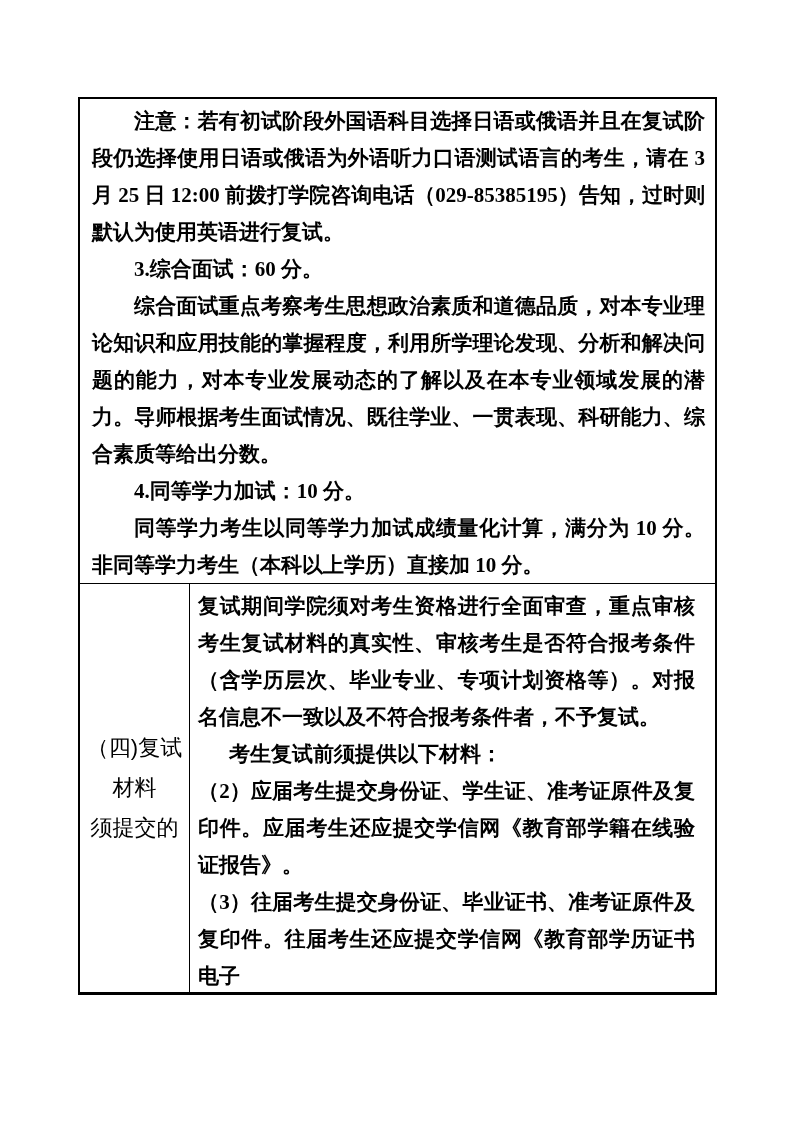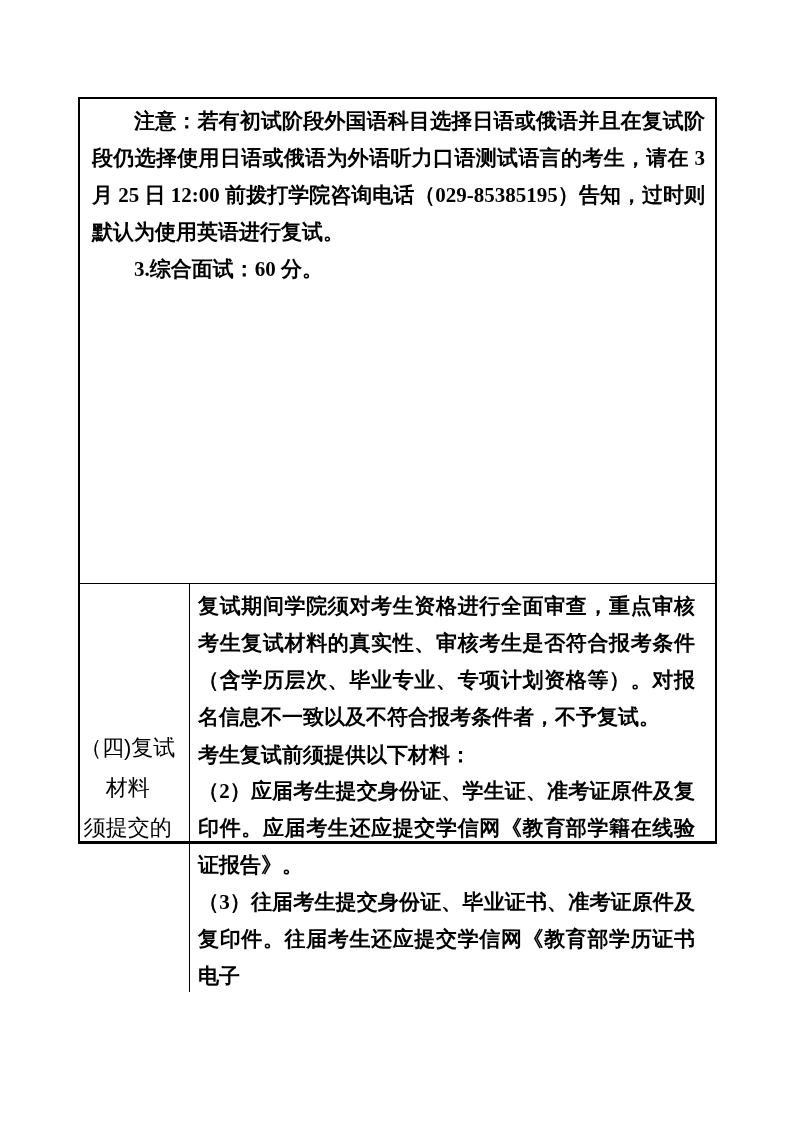--- a/index.html
+++ b/index.html
@@ -13,21 +13,21 @@
     position: relative;
     font-family: "Liberation Serif", serif;
     color: #000000;
     overflow: hidden;
   }
   .doc-table {
     position: absolute;
     left: 78px;
     top: 97px;
     width: 639px;
-    height: 747px;
+    height: 898px;
     box-sizing: border-box;
     border: 2px solid #000000;
     border-bottom-width: 3px;
     background: #ffffff;
   }
   .row-top {
     height: 484px;
     box-sizing: border-box;
     padding: 4px 10px 0 12px;
     overflow: hidden;
@@ -38,21 +38,21 @@
     border-top: 1px solid #000000;
     display: flex;
     overflow: hidden;
   }
   .label-cell {
     width: 110px;
     box-sizing: border-box;
     border-right: 1px solid #000000;
     display: flex;
     align-items: center;
-    justify-content: flex-start;
+    justify-content: center;
     text-align: center;
     font-family: "Liberation Sans", sans-serif;
     font-size: 22px;
     line-height: 40px;
     flex-shrink: 0;
   }
   .content-cell {
     flex: 1;
     box-sizing: border-box;
     padding: 4px 20px 0 8px;
@@ -63,32 +63,36 @@
     font-size: 21px;
     line-height: 37px;
     text-align: justify;
     text-justify: inter-ideograph;
     word-break: break-all;
     font-weight: bold;
   }
   .indent { text-indent: 2em; }
   .bold-serif { font-weight: bold; }
   .bold-sans {
-    font-family: Liberation Sans, sans-serif;
+    font-family: Liberation Serif, serif;
     font-weight: bold;
+    margin-left: 31px;
   }
 </style>
 </head>
 <body>
 
 <div class="doc-table">
 
   <div class="row-top">
     <p class="indent bold-serif">注意：若有初试阶段外国语科目选择日语或俄语并且在复试阶段仍选择使用日语或俄语为外语听力口语测试语言的考生，请在 3 月 25 日 12:00 前拨打学院咨询电话（029-85385195）告知，过时则默认为使用英语进行复试。</p>
     <p class="indent">3.综合面试：60 分。</p>
+    <p class="indent">综合面试重点考察考生思想政治素质和道德品质，对本专业理论知识和应用技能的掌握程度，利用所学理论发现、分析和解决问题的能力，对本专业发展动态的了解以及在本专业领域发展的潜力。导师根据考生面试情况、既往学业、一贯表现、科研能力、综合素质等给出分数。</p>
+    <p class="indent">4.同等学力加试：10 分。</p>
+    <p class="indent">同等学力考生以同等学力加试成绩量化计算，满分为 10 分。非同等学力考生（本科以上学历）直接加 10 分。</p>
   </div>
 
   <div class="row-bottom">
     <div class="label-cell">
       <div>
         <span style="display:block">（四)复试</span>
         <span style="display:block">材料</span>
         <span style="display:block">须提交的</span>
       </div>
     </div>

